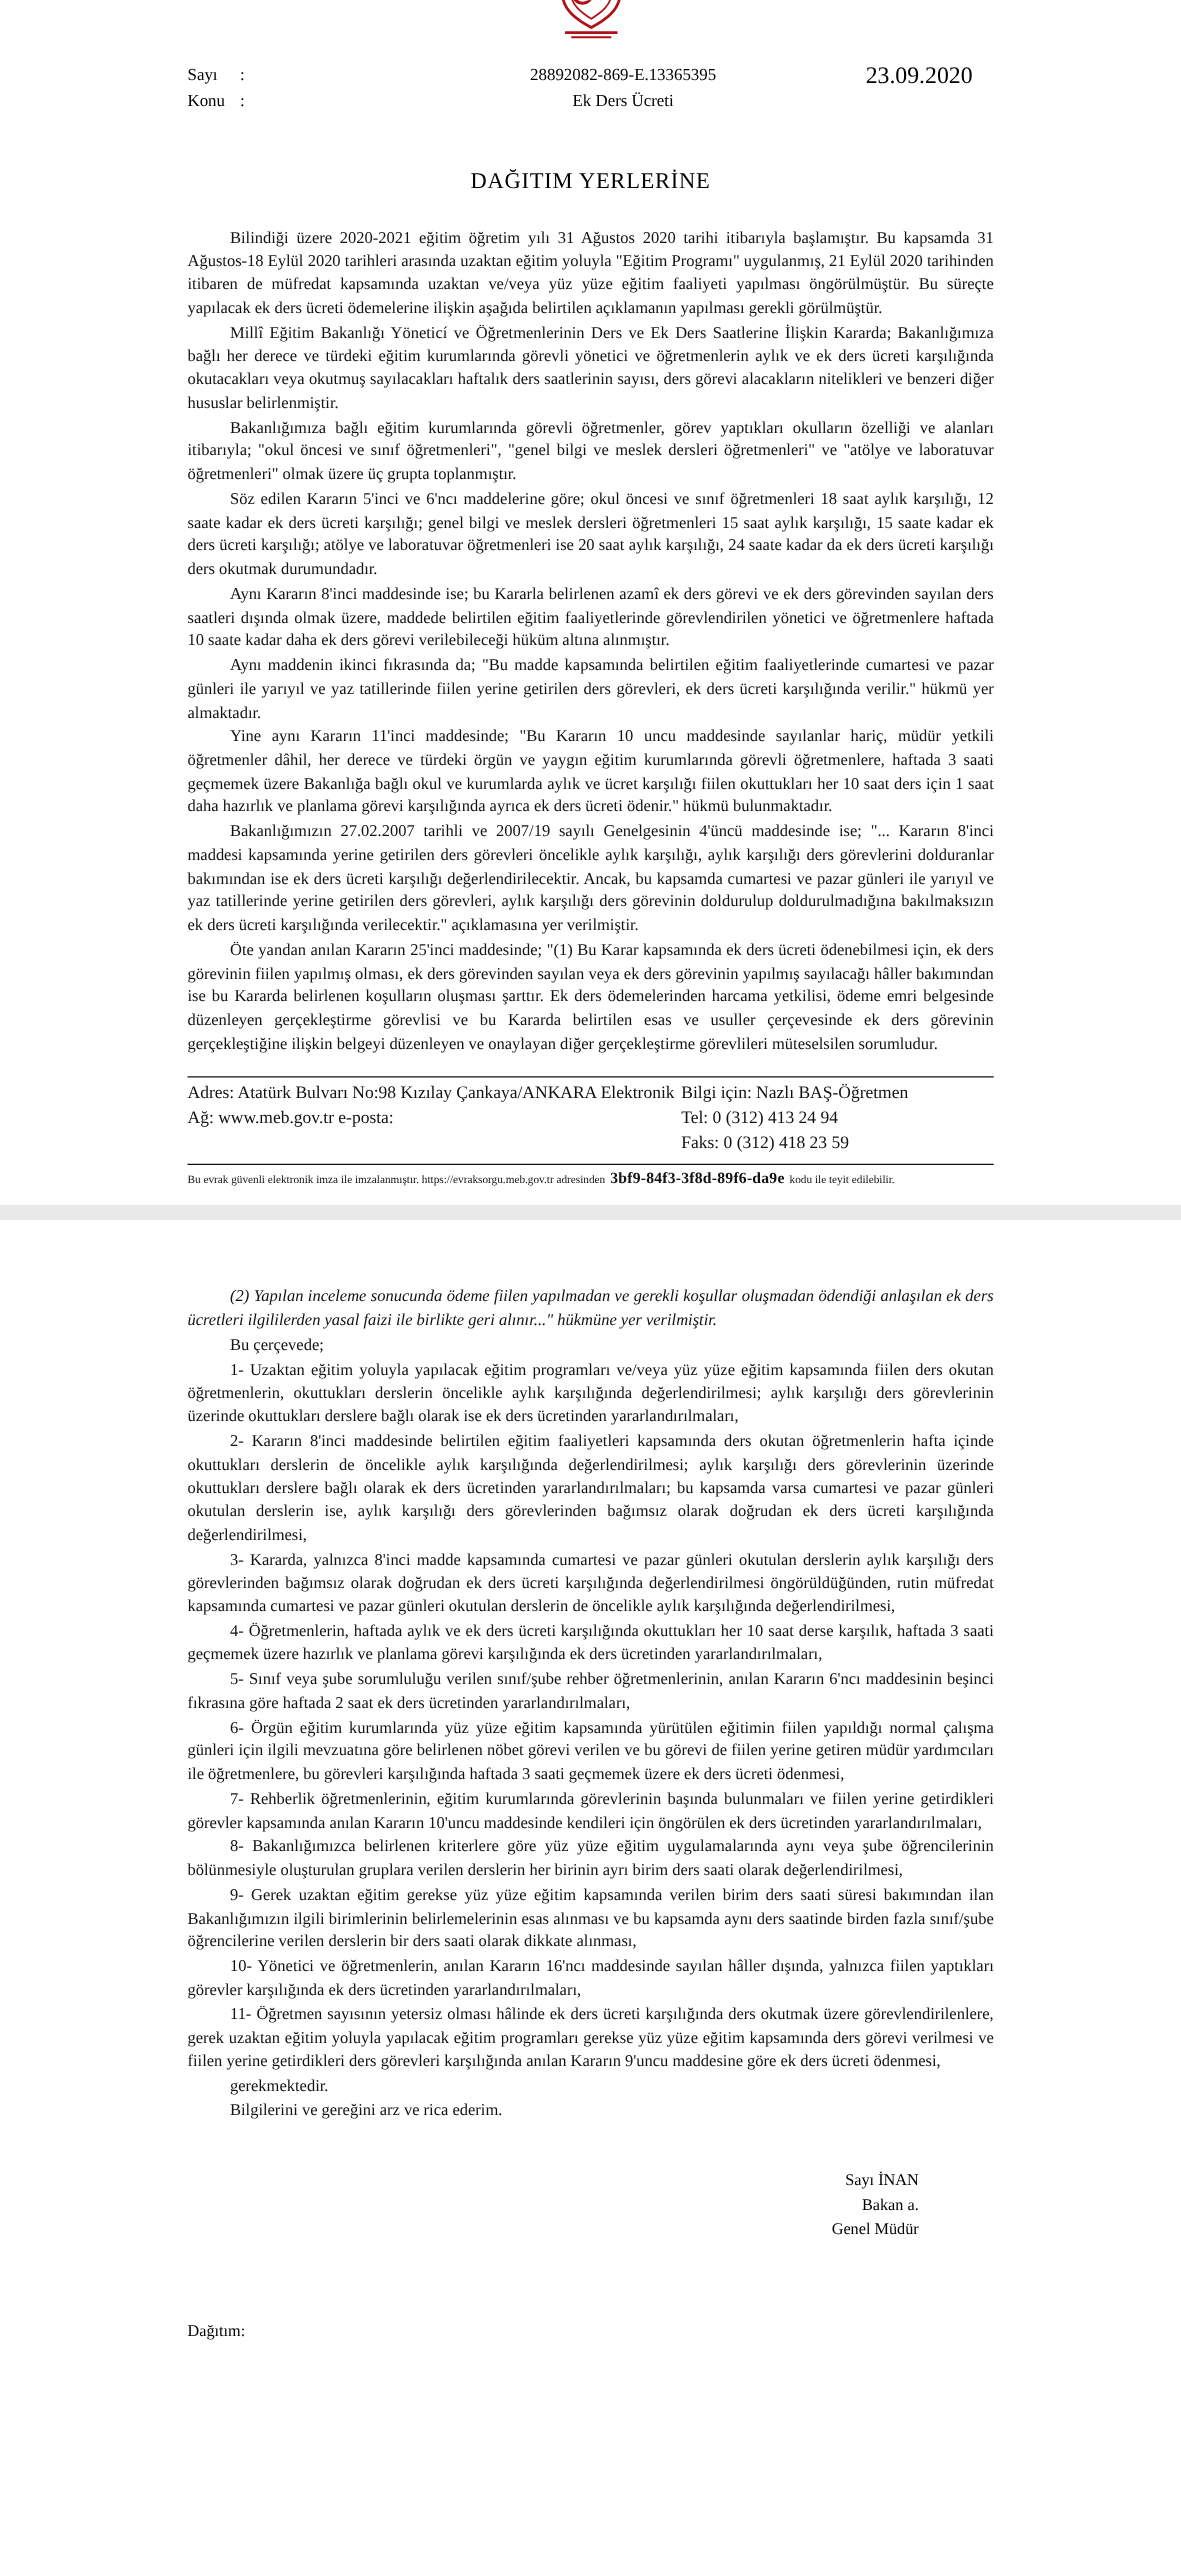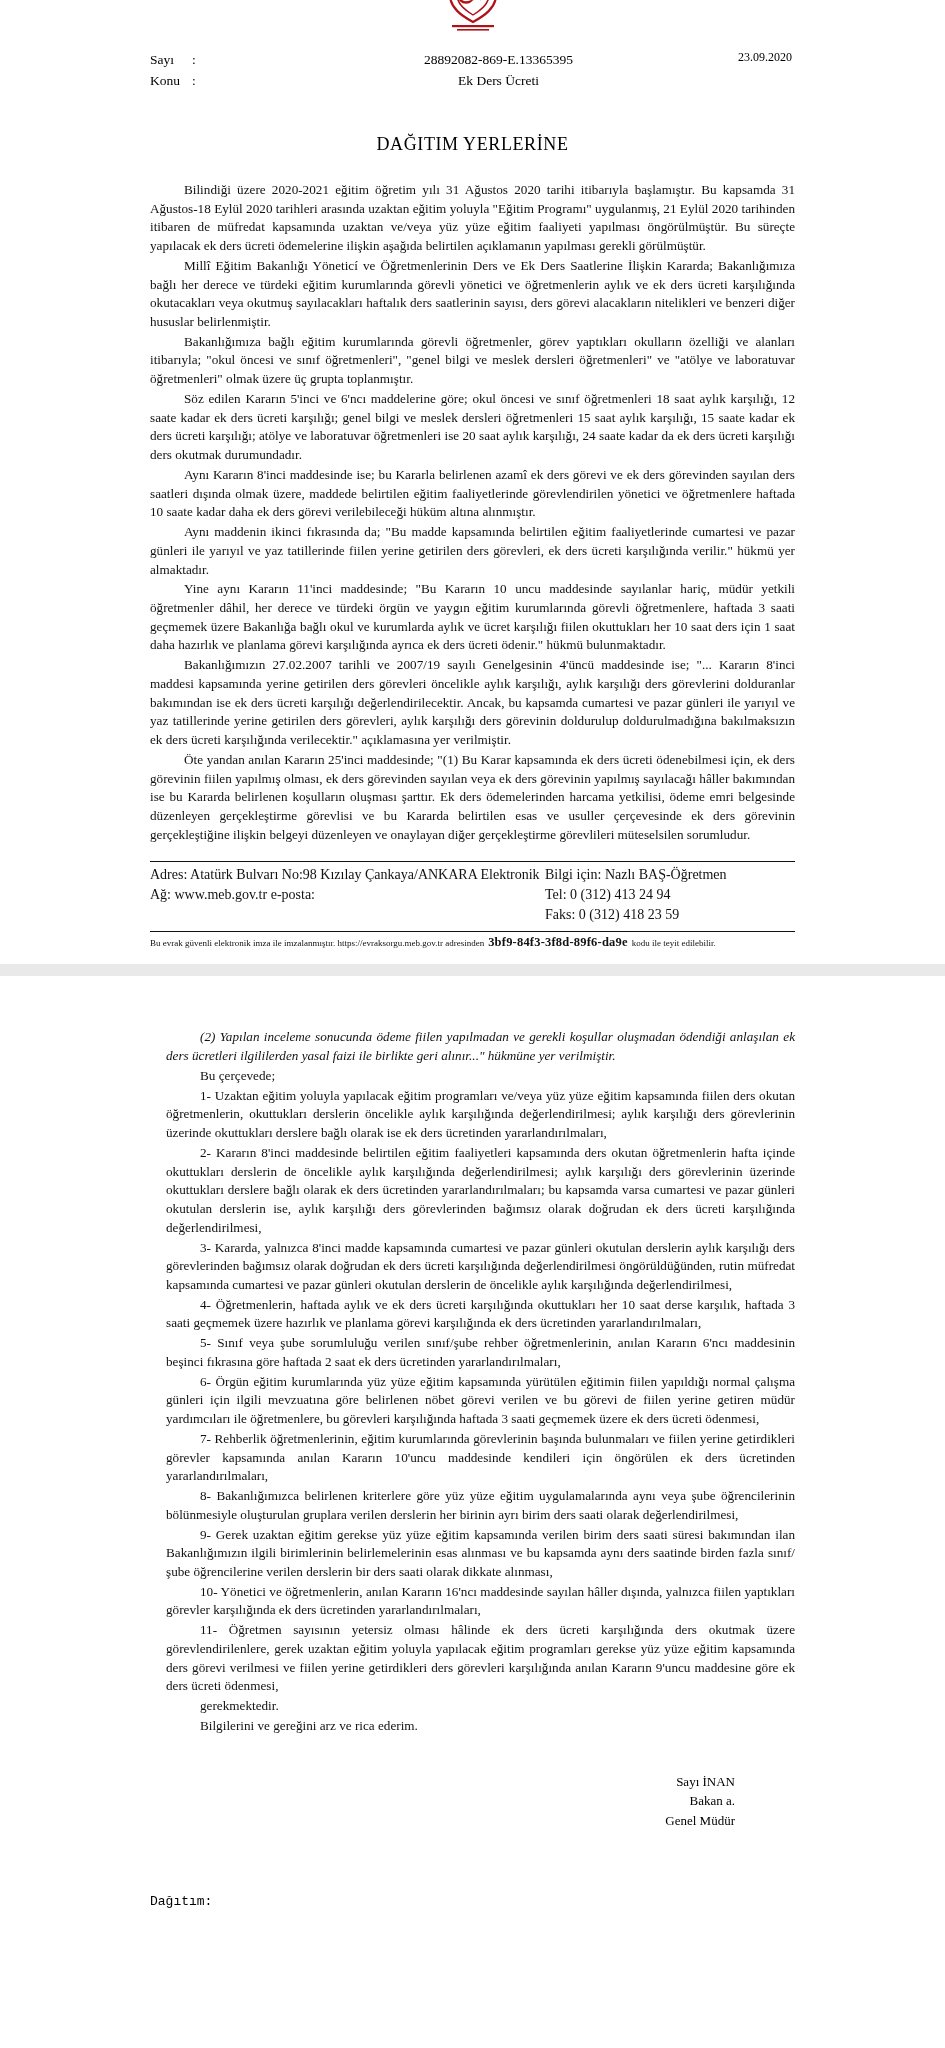--- a/index.html
+++ b/index.html
@@ -63,23 +63,23 @@
   .meta-colon {
     width: 10px;
     flex: none;
   }
   .meta-value {
     flex: 1;
     text-align: center;
   }
   .meta-date {
     position: absolute;
-    right: 3px;
+    right: 17px;
     top: 0;
-    font-size: 12px;
+    font-size: 19px;
     text-align: right;
   }
 
   
   .dist-title {
     text-align: center;
     font-size: 18px;
     letter-spacing: 0.6px;
     margin: 42px 0 26px 0;
   }
@@ -140,34 +140,33 @@
   
   .body-text-2 {
     margin: 0 150px;
     padding-top: 52px;
     font-size: 13.2px;
     line-height: 1.42;
     text-align: justify;
     color: #111;
   }
   .body-text-2 p {
-    margin: 0 0 1px 16px;
+    margin: 0 0 1px 0;
     text-indent: 34px;
   }
   .sig {
     margin: 36px 150px 0 150px;
     text-align: right;
     font-size: 13px;
     line-height: 1.5;
   }
   .sig div { padding-right: 60px; }
   .dagitim {
     margin: 64px 150px 0 150px;
     font-size: 13px;
-    font-family: Liberation Mono, monospace;
   }
 </style>
 </head>
 <body>
 
 <div class="page page-1">
 
   <div class="emblem-wrap">
     <svg class="emblem" width="86" height="70" viewBox="0 0 86 70">
       <g fill="#b01116">

